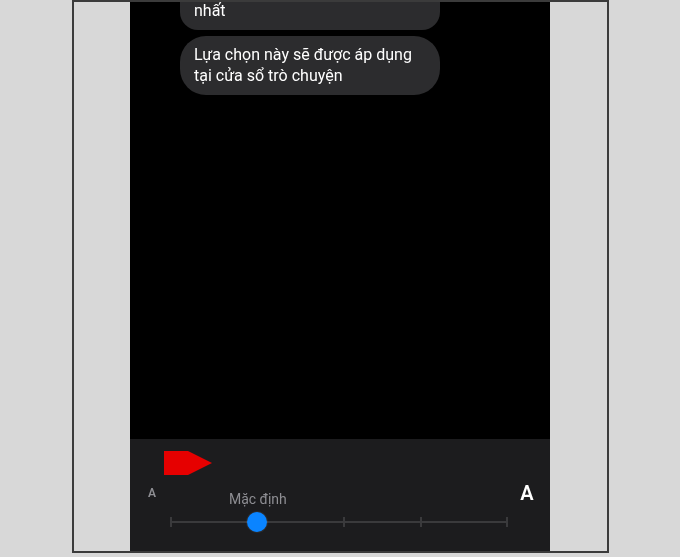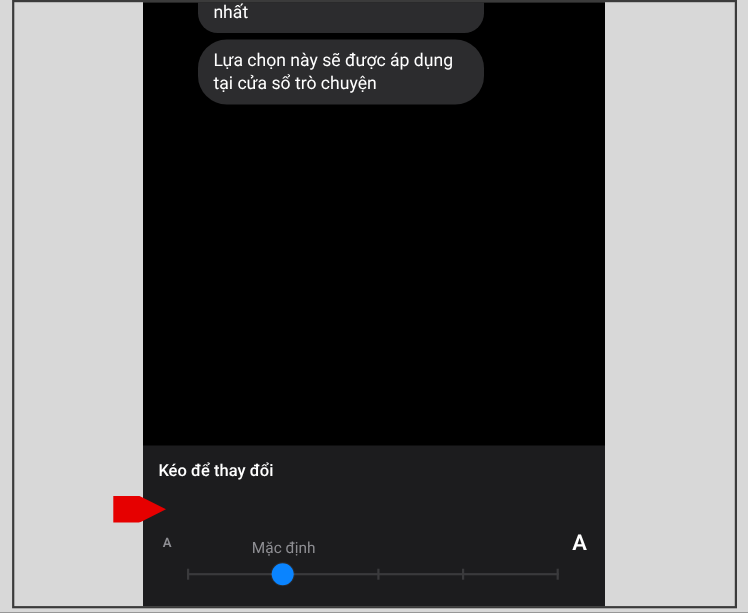--- a/index.html
+++ b/index.html
@@ -7,21 +7,21 @@
     width: 680px;
     height: 557px;
     background: #d8d8d8;
     display: flex;
     justify-content: center;
     font-family: -apple-system, BlinkMacSystemFont, "Segoe UI", Roboto, Helvetica, Arial, sans-serif;
     overflow: hidden;
     position: relative;
   }
   .frame {
-    width: 659px;
+    width: 537px;
     height: 553px;
     background: #d8d8d8;
     border: 2px solid #3b3b3b;
     position: relative;
     display: flex;
     justify-content: center;
   }
   .phone {
     width: 420px;
     height: 100%;
@@ -147,21 +147,20 @@
     <div class="messages">
       <div class="bubble partial">
         <span>nhất</span>
       </div>
       <div class="bubble">
         <span>Lựa chọn này sẽ được áp dụng tại cửa sổ trò chuyện</span>
       </div>
     </div>
 
     <div class="bottom-panel">
-      <div class="drag-label">Kéo để thay đổi</div>
 
       <div class="slider-row">
         <div class="size-small">A</div>
 
         <div class="slider-wrap">
           <div class="slider-default-label">Mặc định</div>
           <div class="track"></div>
           <div class="tick t0"></div>
           <div class="tick t1"></div>
           <div class="tick t2"></div>

